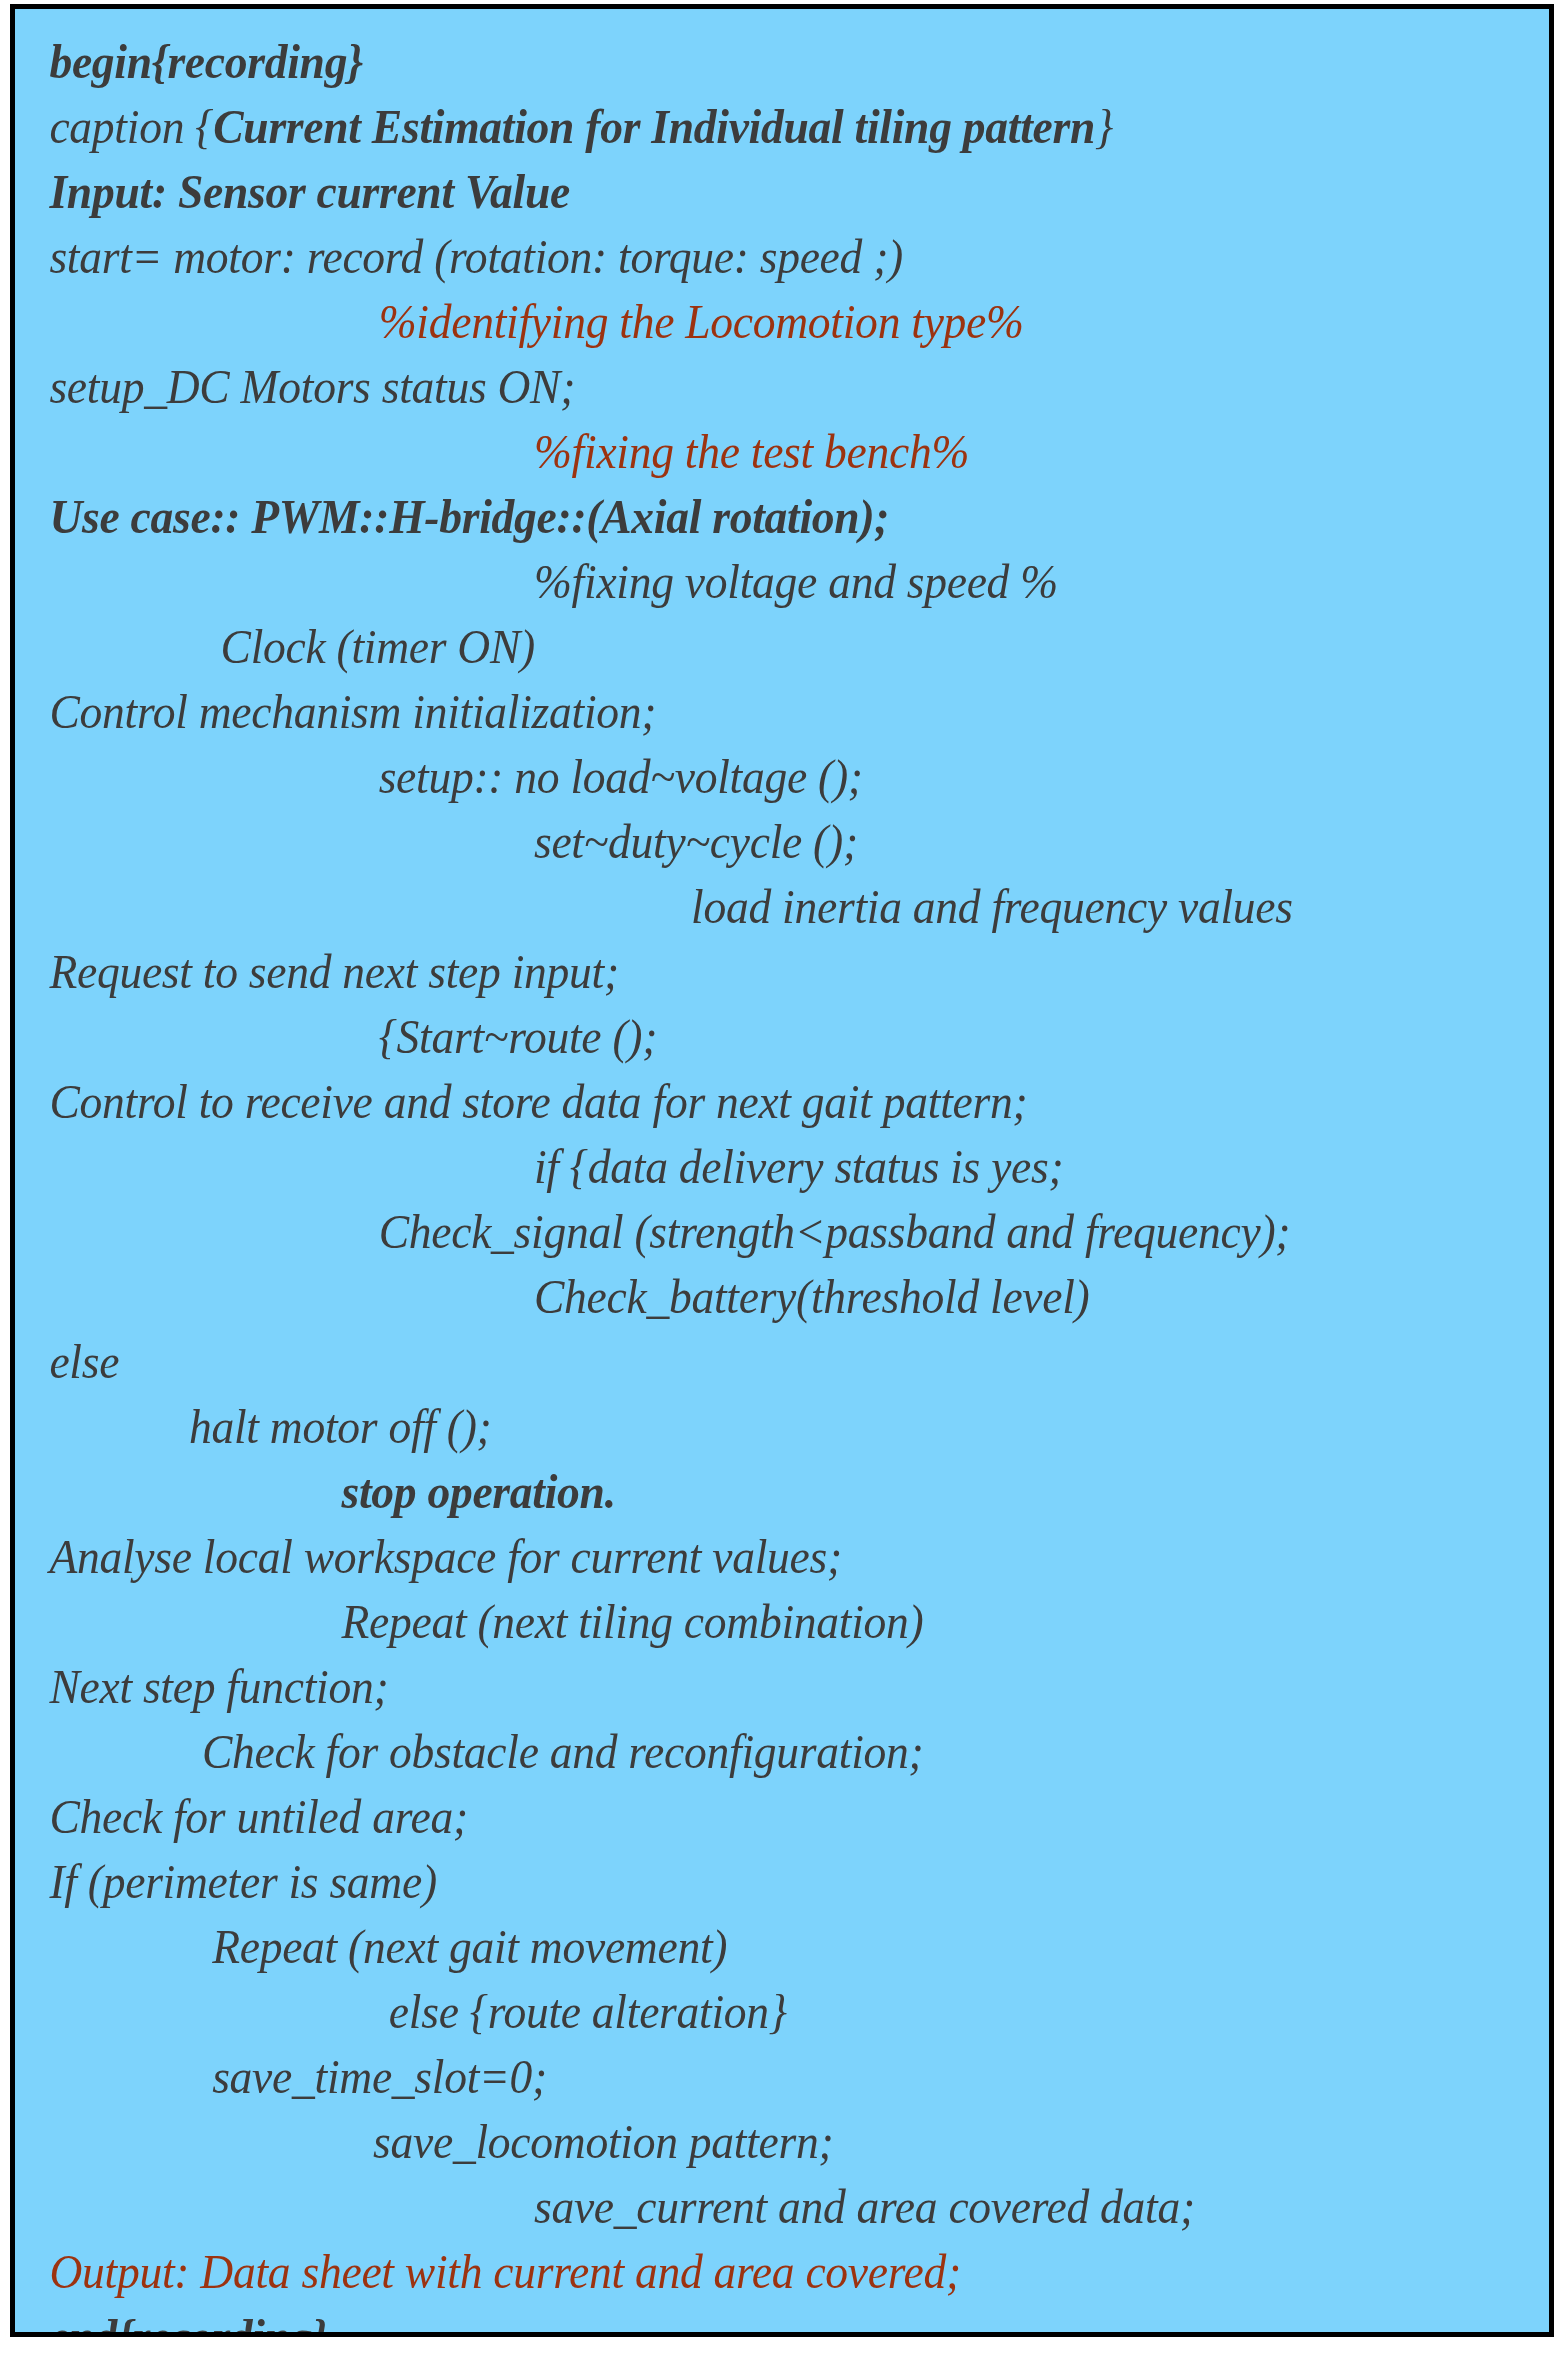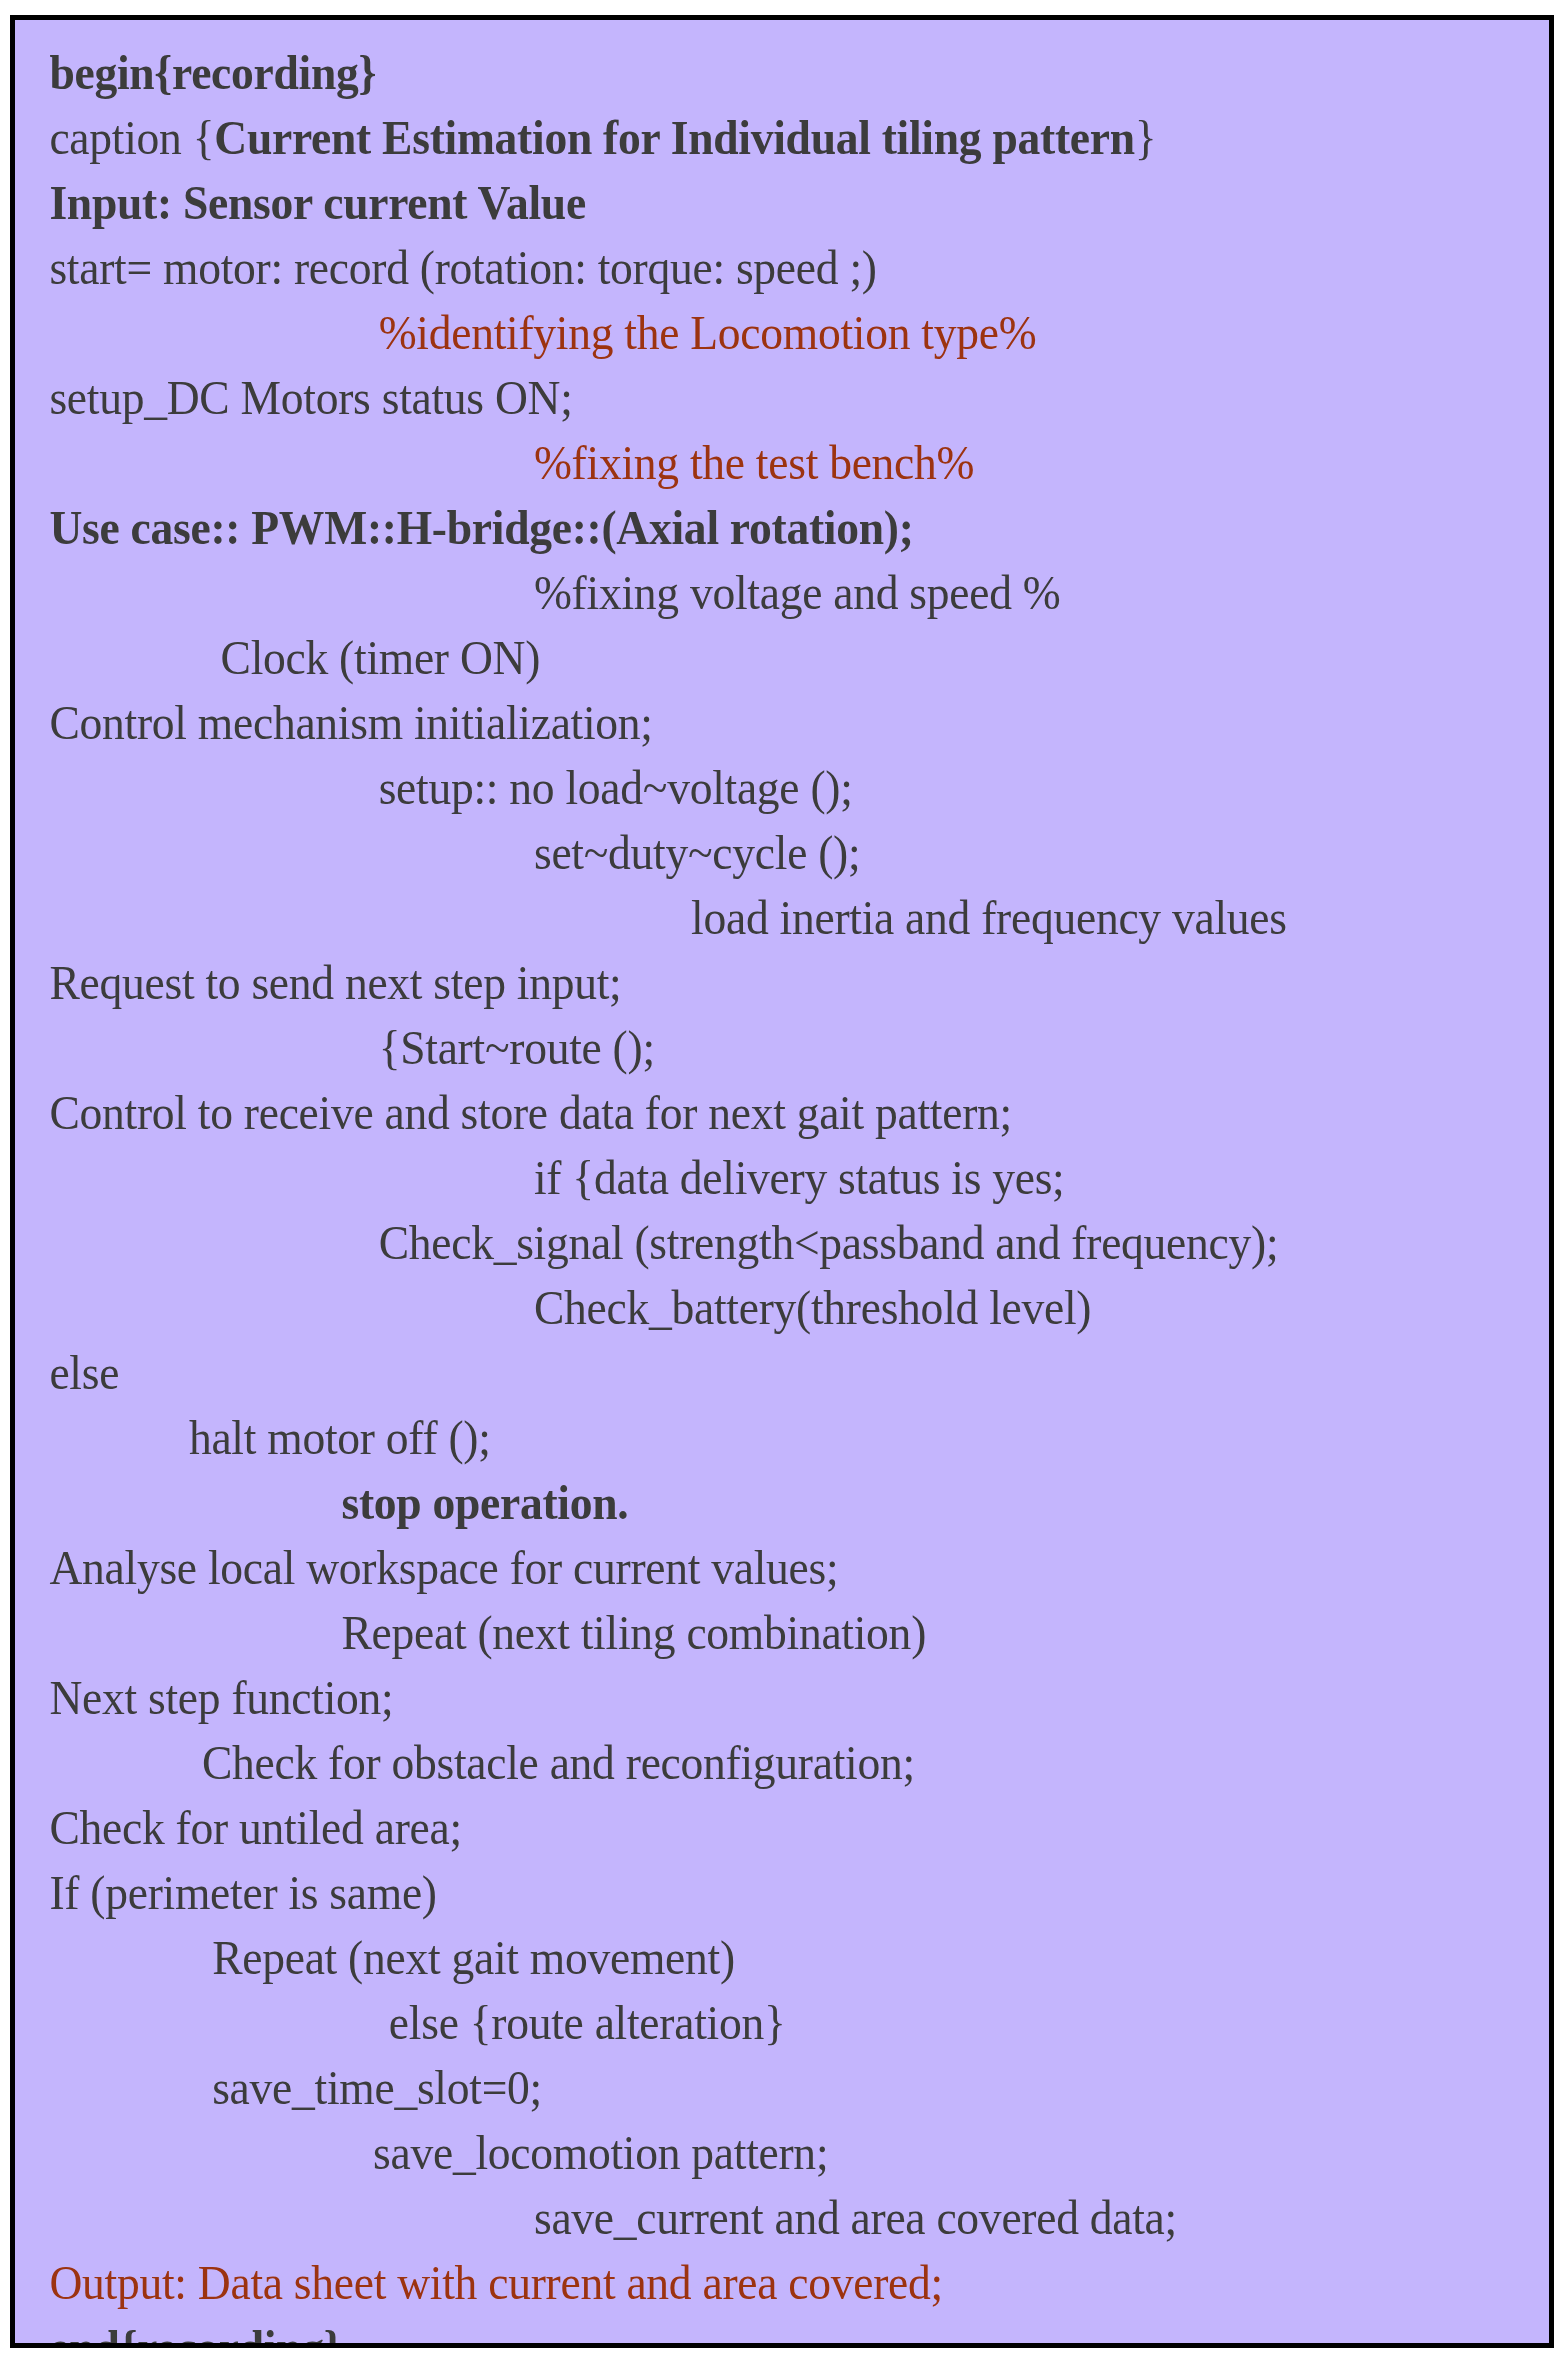--- a/index.html
+++ b/index.html
@@ -11,27 +11,28 @@
   #page {
     position: relative;
     width: 1564px;
     height: 2354px;
     background: #ffffff;
     overflow: hidden;
   }
   #algorithm-box {
     position: absolute;
     left: 10.2px;
-    top: 15px;
+    top: 4px;
     width: 1544px;
     height: 2333px;
     box-sizing: border-box;
     border: 5.1px solid #000000;
-    background: #c4b5fd;
+    background: #7dd3fc;
     overflow: hidden;
+    font-style: italic;
   }
   #code-block {
     position: absolute;
     left: 0;
     top: 0;
     right: 0;
     padding: 20.4px 0 0 0;
   }
   .code-line {
     font-family: "Liberation Serif", "DejaVu Serif", serif;

